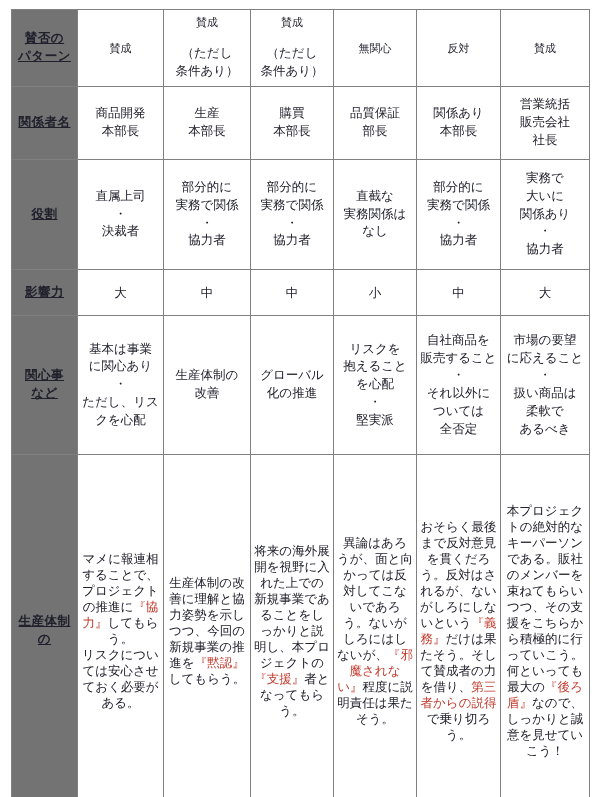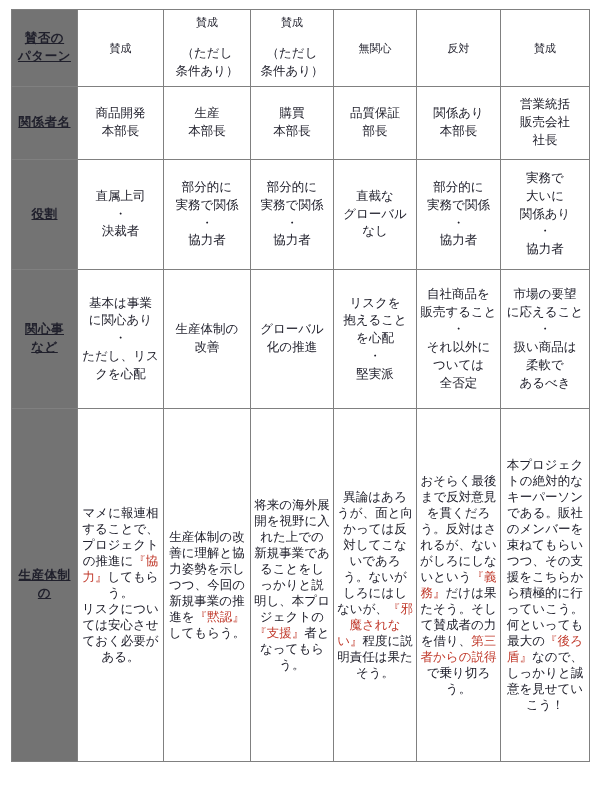--- a/index.html
+++ b/index.html
@@ -200,38 +200,49 @@
 協力者</span>
         </td>
       <td>
           <span class="stacked">部分的に
 実務で関係
 ・
 協力者</span>
         </td>
       <td>
           <span class="stacked">直截な
-グローバル
+実務関係は
 なし</span>
         </td>
       <td>
           <span class="stacked">部分的に
 実務で関係
 ・
 協力者</span>
         </td>
       <td>
           <span class="stacked">実務で
 大いに
 関係あり
 ・
 協力者</span>
         </td>
     </tr>
 
+    <tr class="r-power">
+      <td class="rowhead">
+          <span class="stacked">影響力</span>
+        </td>
+      <td class="val">大</td>
+      <td class="val">中</td>
+      <td class="val">中</td>
+      <td class="val">小</td>
+      <td class="val">中</td>
+      <td class="val">大</td>
+    </tr>
 
     <tr class="r-interest">
       <td class="rowhead">
           <span class="stacked">関心事
 など</span>
         </td>
       <td>
           <span class="stacked">基本は事業
 に関心あり
 ・

